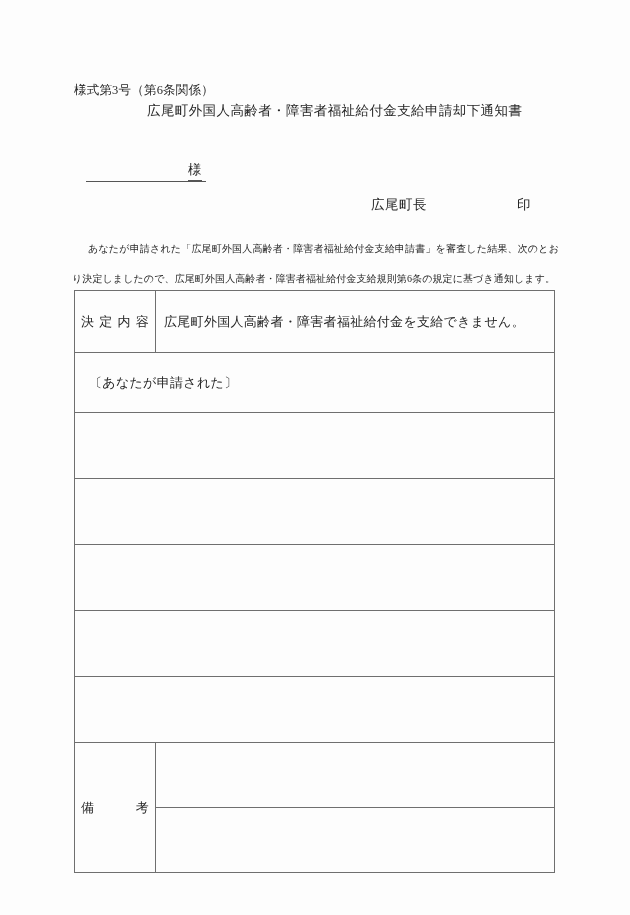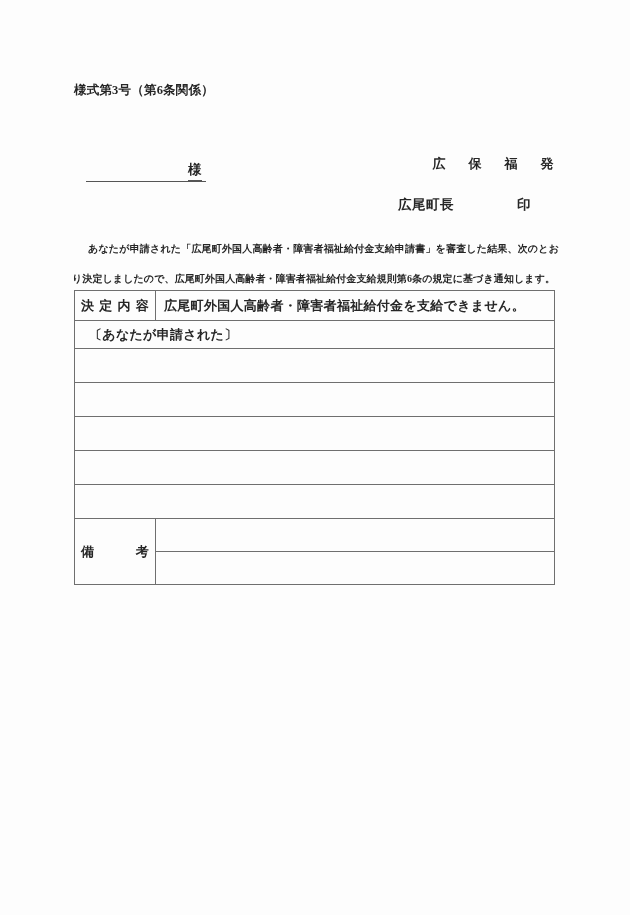--- a/index.html
+++ b/index.html
@@ -17,21 +17,20 @@
     color: #262626;
     -webkit-font-smoothing: antialiased;
     overflow: hidden;
   }
 
   .page {
     position: absolute;
     inset: 0;
     width: 552px;
     height: 915px;
-    font-weight: bold;
   }
 
   
   .abs { position: absolute; white-space: pre; line-height: 1.2; }
 
   
   .form-number {
     left: 74px;
     top: 83px;
     font-size: 12.5px;
@@ -86,21 +85,20 @@
     border-bottom: 1px solid #555;
     padding-bottom: 1px;
   }
 
   
   .issuer-name {
     left: 371px;
     top: 197px;
     font-size: 13.5px;
     letter-spacing: 0.5px;
-    margin-left: 27px;
   }
   .issuer-seal {
     left: 517px;
     top: 197px;
     font-size: 13.5px;
   }
 
   
   .body-text {
     position: absolute;
@@ -120,21 +118,21 @@
     position: absolute;
     left: 74px;
     top: 290px;
     width: 481px;
     border-collapse: collapse;
     table-layout: fixed;
   }
   .decision-table td {
     border: 1px solid #6f6f6f;
     font-size: 13px;
-    padding: 0 8px;
+    padding: 16px 8px;
     vertical-align: middle;
     letter-spacing: 0.3px;
   }
   td.label-cell {
     width: 68px;
     text-align: center;
     padding: 0 6px;
   }
   .label-spread {
     display: flex;
@@ -157,26 +155,22 @@
   }
   td.blank-cell { }
 </style>
 </head>
 <body>
 
 <div class="page">
 
   <div class="abs form-number">様式第3号（第6条関係）</div>
 
-
-  <div class="abs doc-number">
-    <span class="spaced-cols">
-      <span>広</span><span>保</span><span>福</span><span>発</span>
-    </span>
-  </div>
+  <div class="abs doc-title">広尾町外国人高齢者・障害者福祉給付金支給申請却下通知書</div>
+
 
 
   <div class="recipient"></div>
   <div class="recipient-honorific">様</div>
 
   <div class="abs issuer-name">広尾町長</div>
   <div class="abs issuer-seal">印</div>
 
   <div class="body-text">あなたが申請された「広尾町外国人高齢者・障害者福祉給付金支給申請書」を審査した結果、次のとおり決定しましたので、広尾町外国人高齢者・障害者福祉給付金支給規則第6条の規定に基づき通知します。</div>
 

